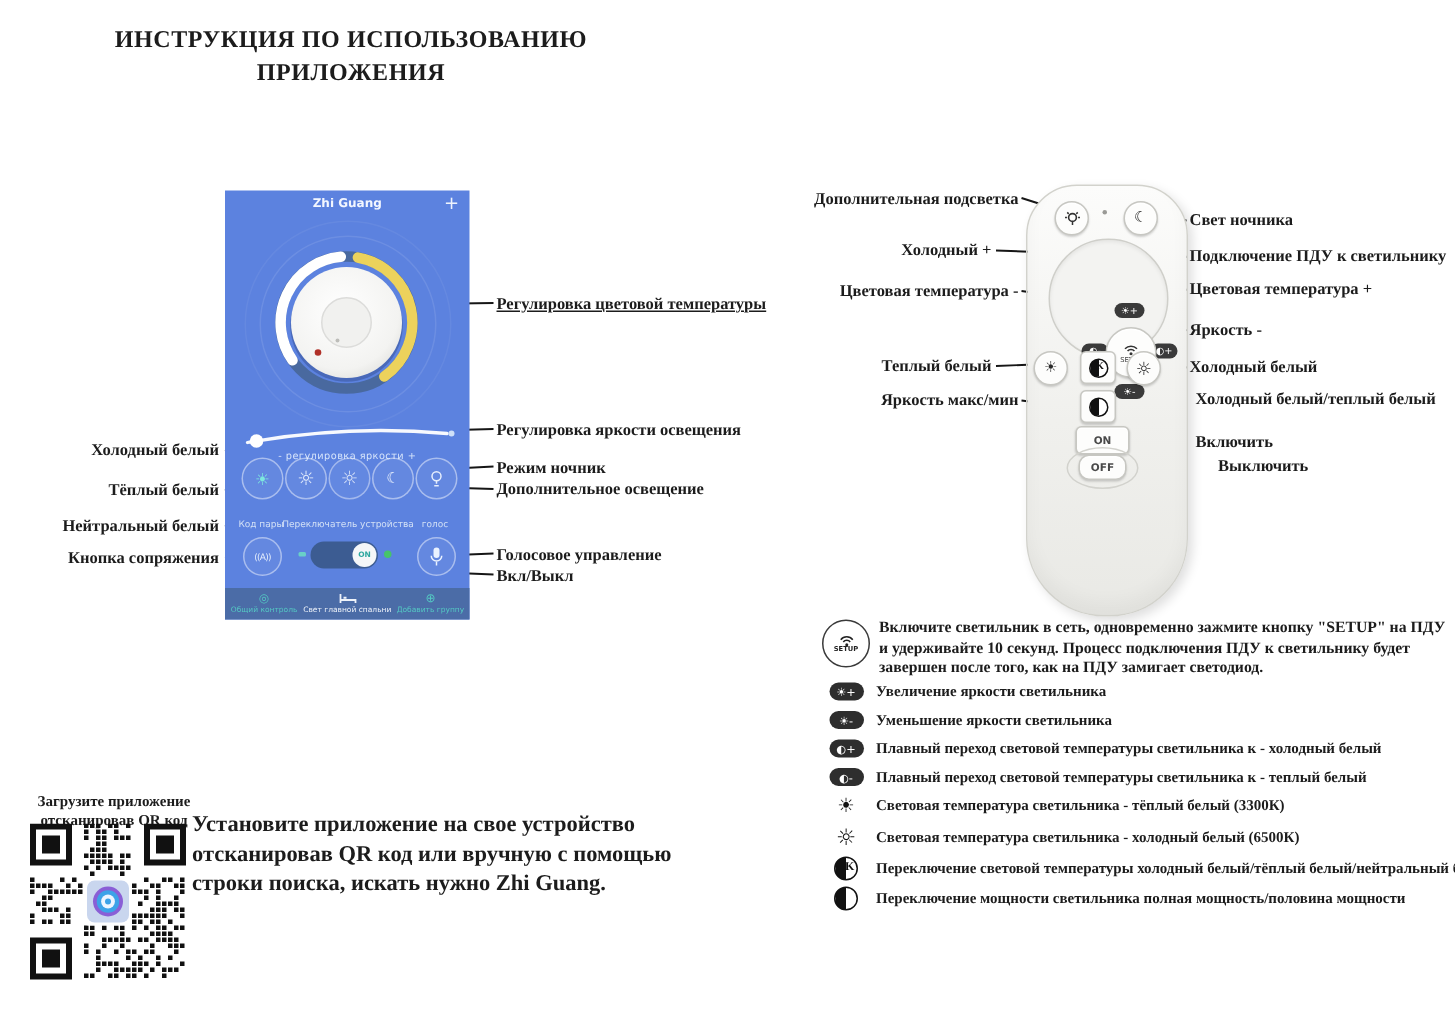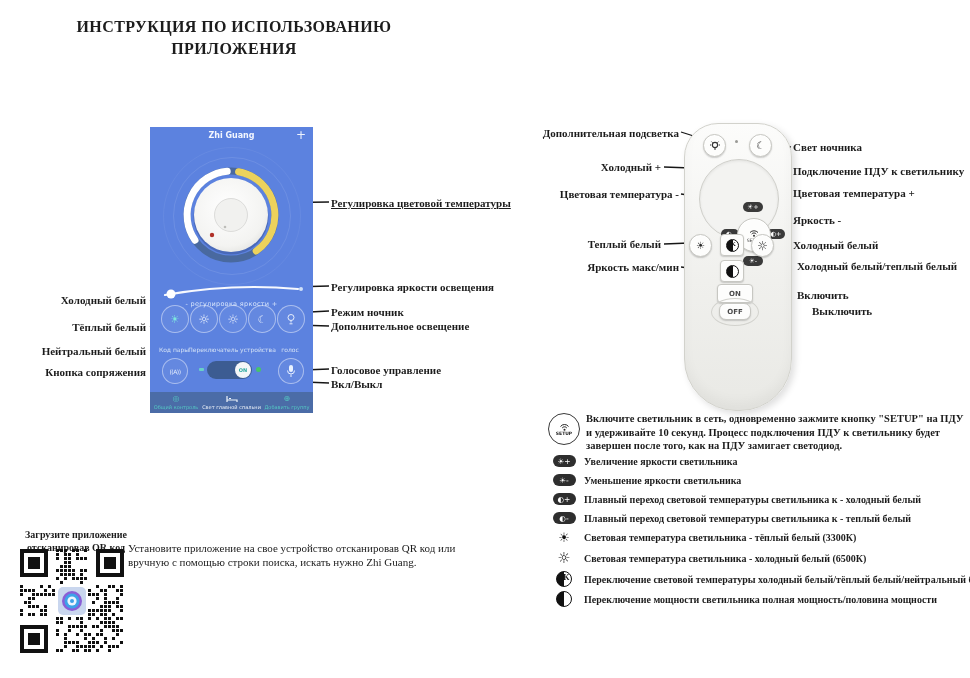--- a/index.html
+++ b/index.html
@@ -106,21 +106,21 @@
   
   .hk{position:relative;width:14px;height:14px;border-radius:50%;border:1px solid #111;
       background:linear-gradient(90deg,#111 50%,#fff 50%);display:inline-block;}
   .hk b{position:absolute;right:1.5px;top:1px;font:bold 8px "Liberation Serif",serif;color:#111;}
   .hk.small{width:11px;height:11px;} .hk.small b{font-size:7px;top:0;}
 
   
   .qr-cap{position:absolute;left:20px;top:517px;width:112px;text-align:center;
           font-weight:bold;font-size:10px;line-height:1.25;margin-top:12px;}
   .qr-box{position:absolute;left:20px;top:549px;width:106px;height:106px;}
-  .para{position:absolute;font-weight:normal;font-size:11px;line-height:1.3;}
+  .para{position:absolute;font-weight:bold;font-size:15px;line-height:1.3;}
   .p1{left:128px;top:541px;width:356px;}
   .p2{left:128px;top:579px;width:364px;}
 
   
   .setup-badge{position:absolute;left:548px;top:413px;width:30px;height:30px;border-radius:50%;
                border:1.6px solid #3a3a3a;display:flex;flex-direction:column;align-items:center;
                justify-content:center;background:#fff;}
   .setup-badge span{font:bold 4.5px "DejaVu Sans",sans-serif;color:#222;}
   .note{position:absolute;left:586px;top:412px;width:380px;font-weight:bold;font-size:10.5px;line-height:1.3;}
   .lrow{position:absolute;left:549px;display:flex;align-items:center;}

